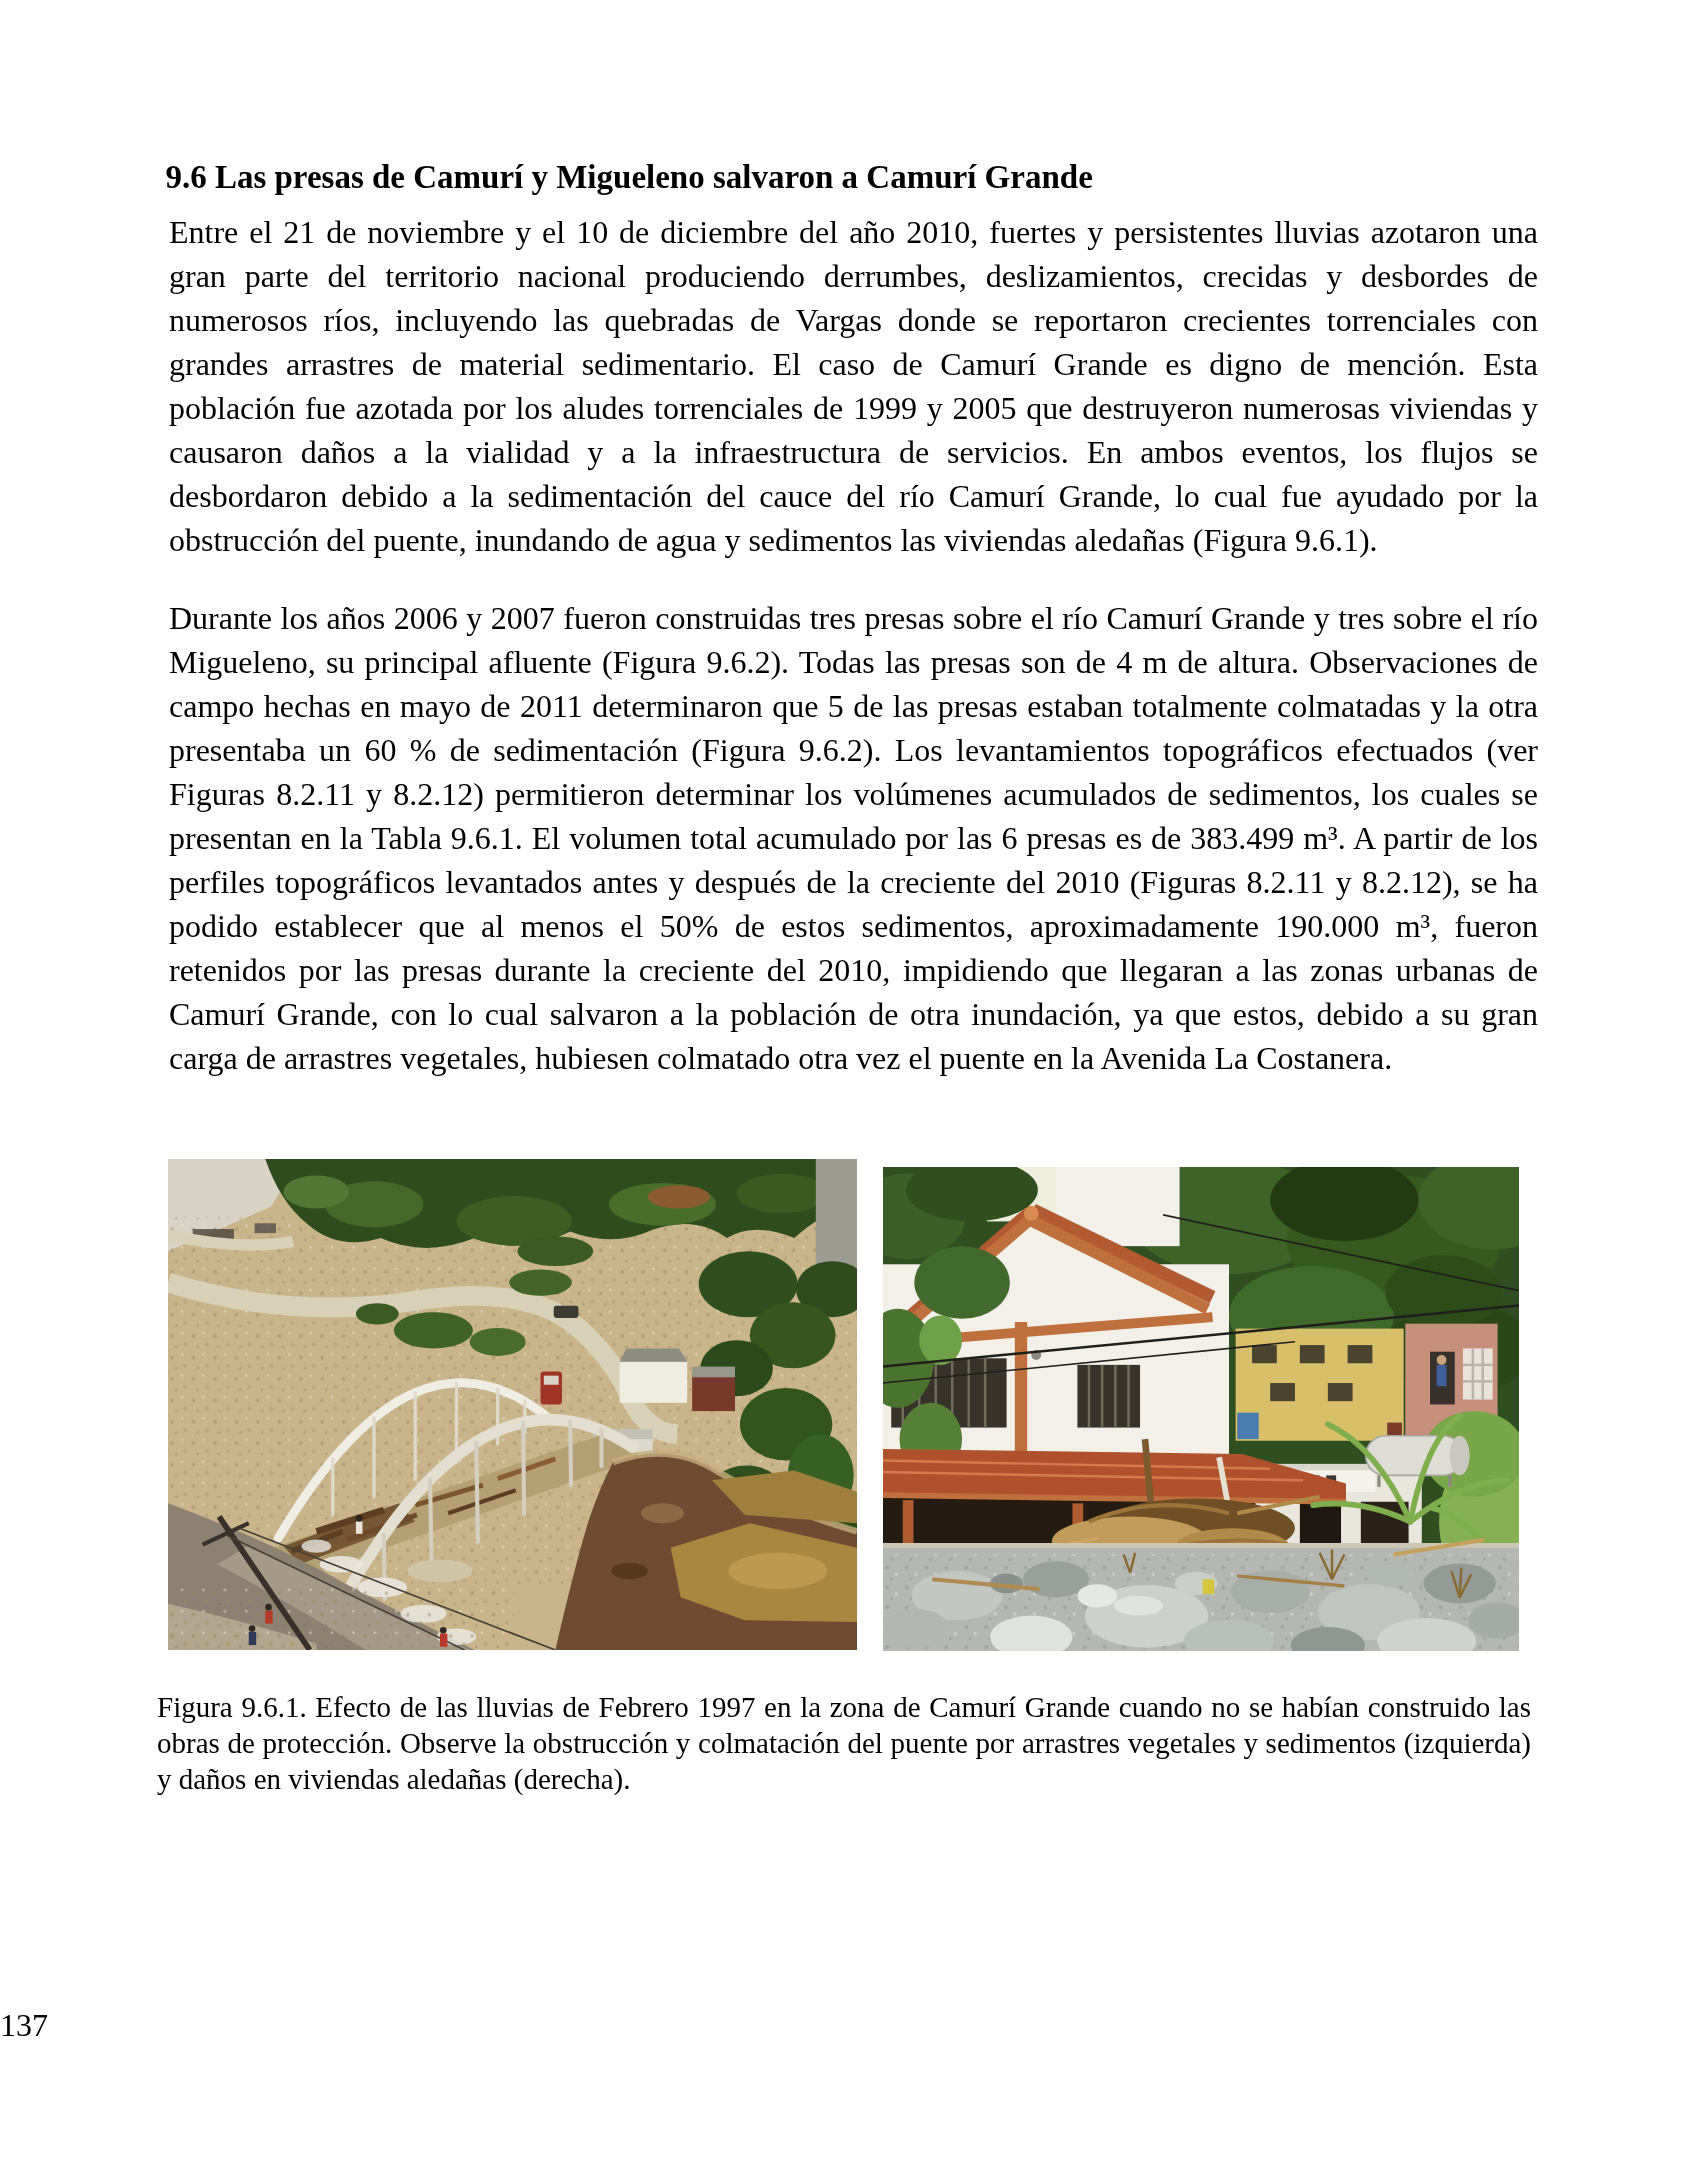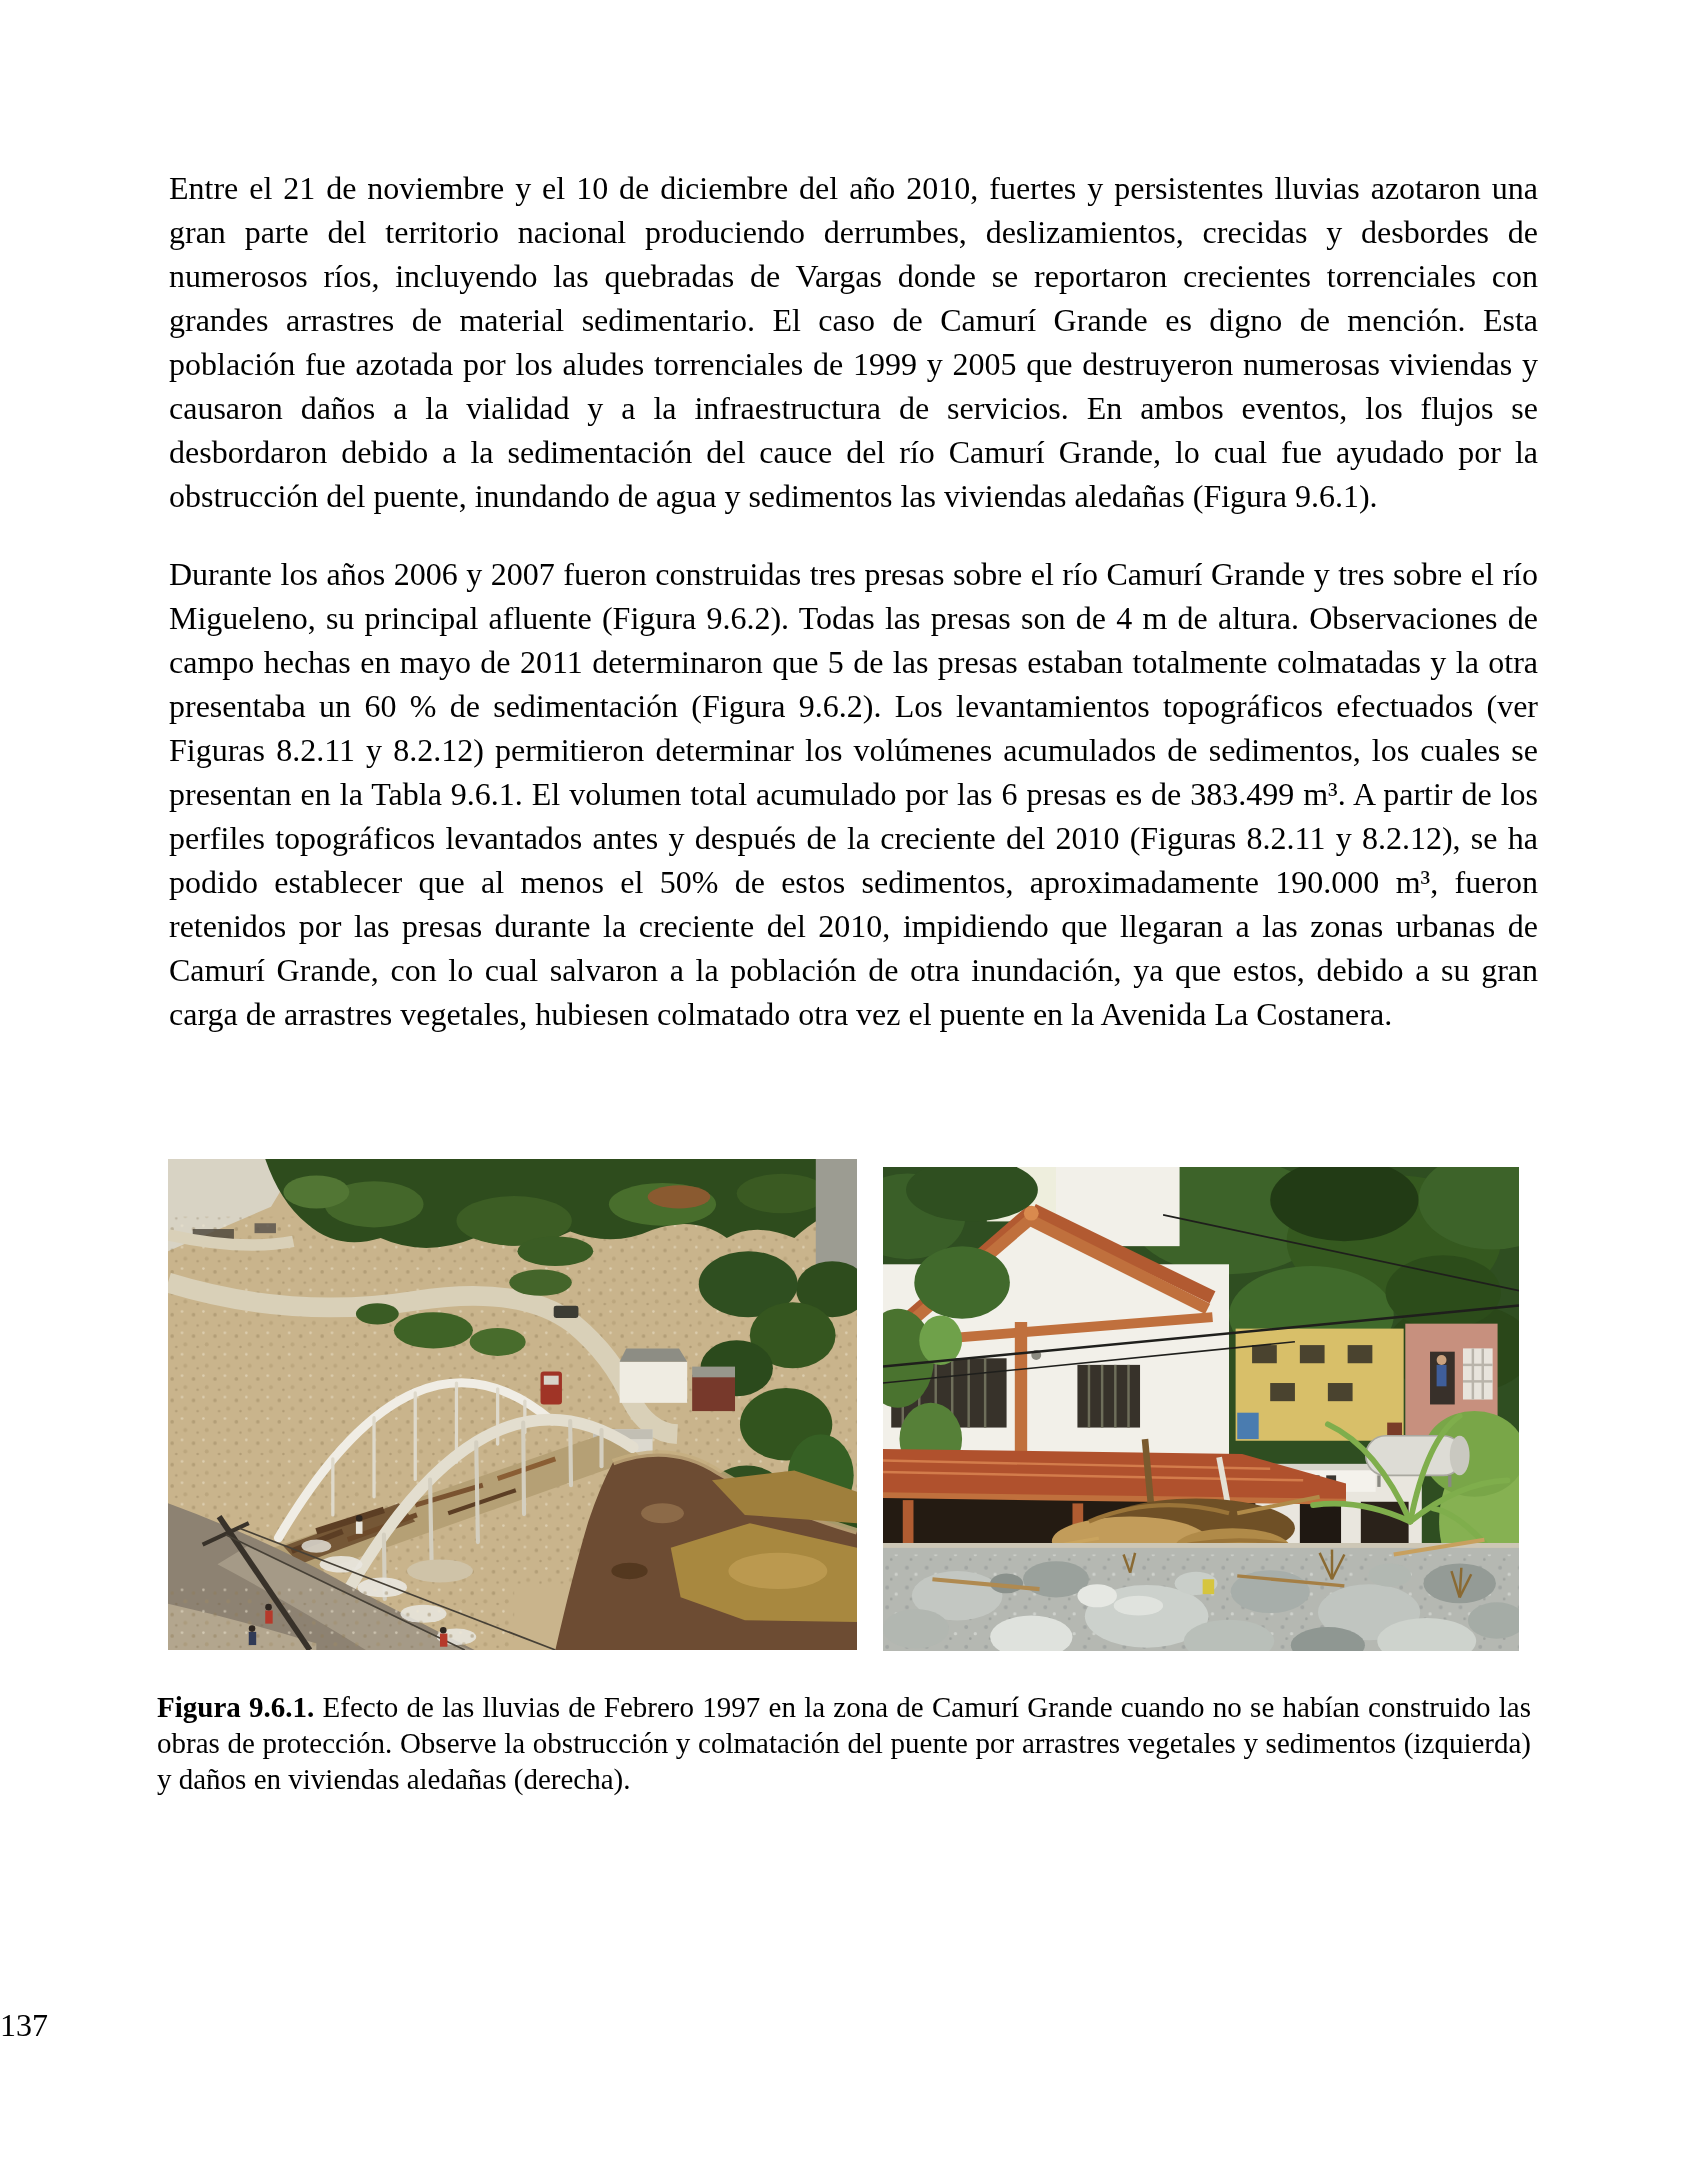--- a/index.html
+++ b/index.html
@@ -17,33 +17,34 @@
     font-size:32px; line-height:44px; text-align:justify; margin:11px;
   }
   .body-paragraph + .body-paragraph { margin-top:34px; }
   .figure-row-photo { position:absolute; display:block; }
   .photo-left  { left:168px;  top:1159px; width:689px; height:491px; }
   .photo-right { left:883px; top:1167px; width:636px; height:484px; }
   .figure-caption {
     position:absolute; left:157px; top:1689px; width:1374px;
     font-size:29px; line-height:36px; text-align:justify; margin:0;
   }
-  .caption-label { font-weight:bold; }
+  .caption-label { font-weight:normal; }
   .page-number {
     position:absolute; left:0; top:2007px; width:1687px;
     font-size:32px; text-align:left;
   }
   svg { display:block; width:100%; height:100%; }
 </style>
 </head>
 <body>
 
 <div class="page">
 
   <div class="text-column">
+    <h1 class="section-heading">9.6 Las presas de Camurí y Migueleno salvaron a Camurí Grande</h1>
     <p class="body-paragraph">Entre el 21 de noviembre y el 10 de diciembre del año 2010, fuertes y persistentes lluvias azotaron una gran parte del territorio nacional produciendo derrumbes, deslizamientos, crecidas y desbordes de numerosos ríos, incluyendo las quebradas de Vargas donde se reportaron crecientes torrenciales con grandes arrastres de material sedimentario. El caso de Camurí Grande es digno de mención. Esta población fue azotada por los aludes torrenciales de 1999 y 2005 que destruyeron numerosas viviendas y causaron daños a la vialidad y a la infraestructura de servicios. En ambos eventos, los flujos se desbordaron debido a la sedimentación del cauce del río Camurí Grande, lo cual fue ayudado por la obstrucción del puente, inundando de agua y sedimentos las viviendas aledañas (Figura 9.6.1).</p>
     <p class="body-paragraph">Durante los años 2006 y 2007 fueron construidas tres presas sobre el río Camurí Grande y tres sobre el río Migueleno, su principal afluente (Figura 9.6.2). Todas las presas son de 4 m de altura. Observaciones de campo hechas en mayo de 2011 determinaron que 5 de las presas estaban totalmente colmatadas y la otra presentaba un 60 % de sedimentación (Figura 9.6.2). Los levantamientos topográficos efectuados (ver Figuras 8.2.11 y 8.2.12) permitieron determinar los volúmenes acumulados de sedimentos, los cuales se presentan en la Tabla 9.6.1. El volumen total acumulado por las 6 presas es de 383.499 m³. A partir de los perfiles topográficos levantados antes y después de la creciente del 2010 (Figuras 8.2.11 y 8.2.12), se ha podido establecer que al menos el 50% de estos sedimentos, aproximadamente 190.000 m³, fueron retenidos por las presas durante la creciente del 2010, impidiendo que llegaran a las zonas urbanas de Camurí Grande, con lo cual salvaron a la población de otra inundación, ya que estos, debido a su gran carga de arrastres vegetales, hubiesen colmatado otra vez el puente en la Avenida La Costanera.</p>
   </div>
 
   <div class="figure-row-photo photo-left">
     <svg viewBox="0 0 836 596" preserveAspectRatio="none">
       <defs>
         <pattern id="speckL" width="26" height="26" patternUnits="userSpaceOnUse">
           <circle cx="5" cy="7" r="2.2" fill="#8f7b55" opacity="0.7"></circle>
           <circle cx="17" cy="3" r="1.6" fill="#f0e8d4" opacity="0.9"></circle>

